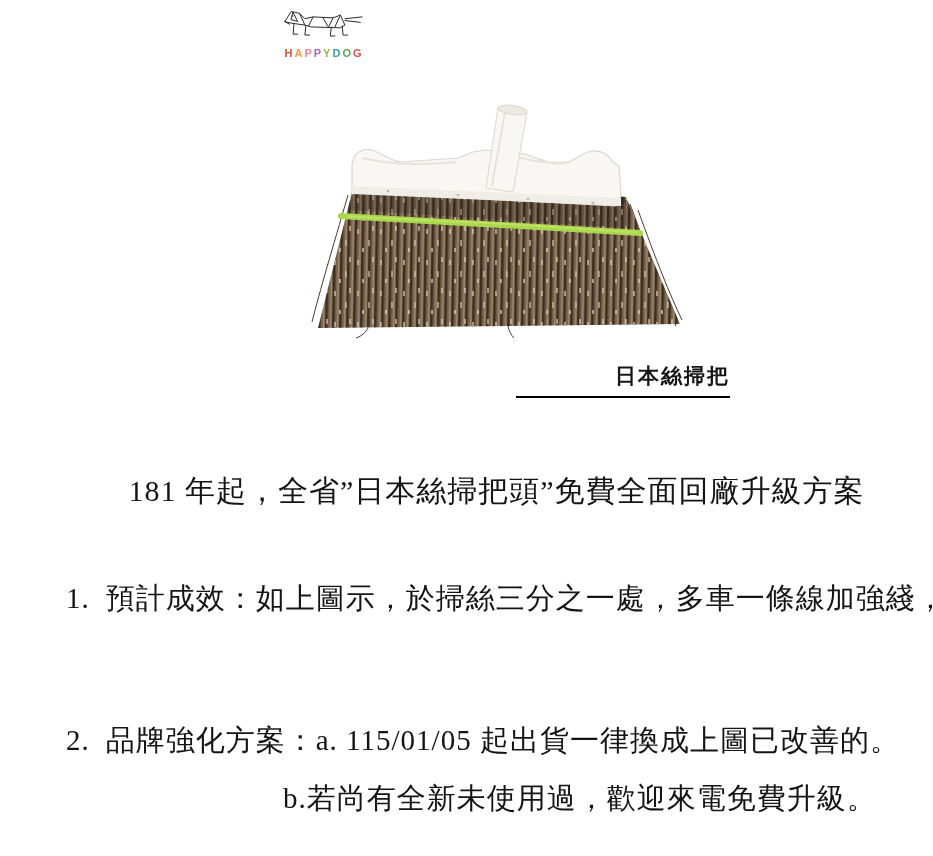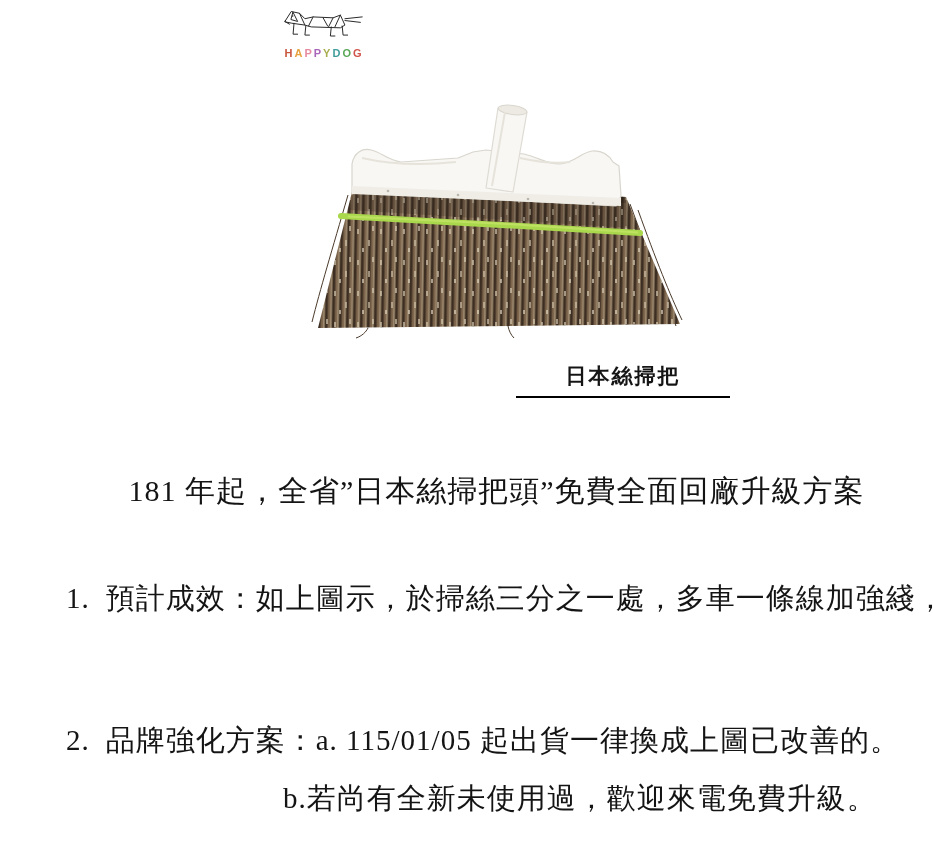--- a/index.html
+++ b/index.html
@@ -9,21 +9,21 @@
   
   .logo{position:absolute;left:244px;top:6px;width:100px;text-align:center;}
   .logo svg{display:block;margin:0 auto;}
   .brand-letters{font-family:"Liberation Sans","DejaVu Sans",sans-serif;
     font-size:11px;font-weight:bold;letter-spacing:2px;line-height:12px;margin-top:1px;white-space:nowrap;}
 
   
   .broom{position:absolute;left:278px;top:100px;width:380px;height:240px;}
 
   
-  .caption{position:absolute;left:486px;top:362px;width:214px;text-align:center;
+  .caption{position:absolute;left:486px;top:362px;width:214px;text-align:right;
     font-size:21px;font-weight:bold;line-height:28px;letter-spacing:2px;
     padding-bottom:6px;border-bottom:2px solid #000;}
 
   
   .title{position:absolute;left:0;top:470px;width:933px;text-align:center;
     font-size:30px;line-height:42px;letter-spacing:1px;white-space:nowrap;}
 
   
   .li-row{position:absolute;font-size:29px;line-height:40px;letter-spacing:1px;white-space:nowrap;}
   .li-num{display:inline-block;margin-right:16px;}

